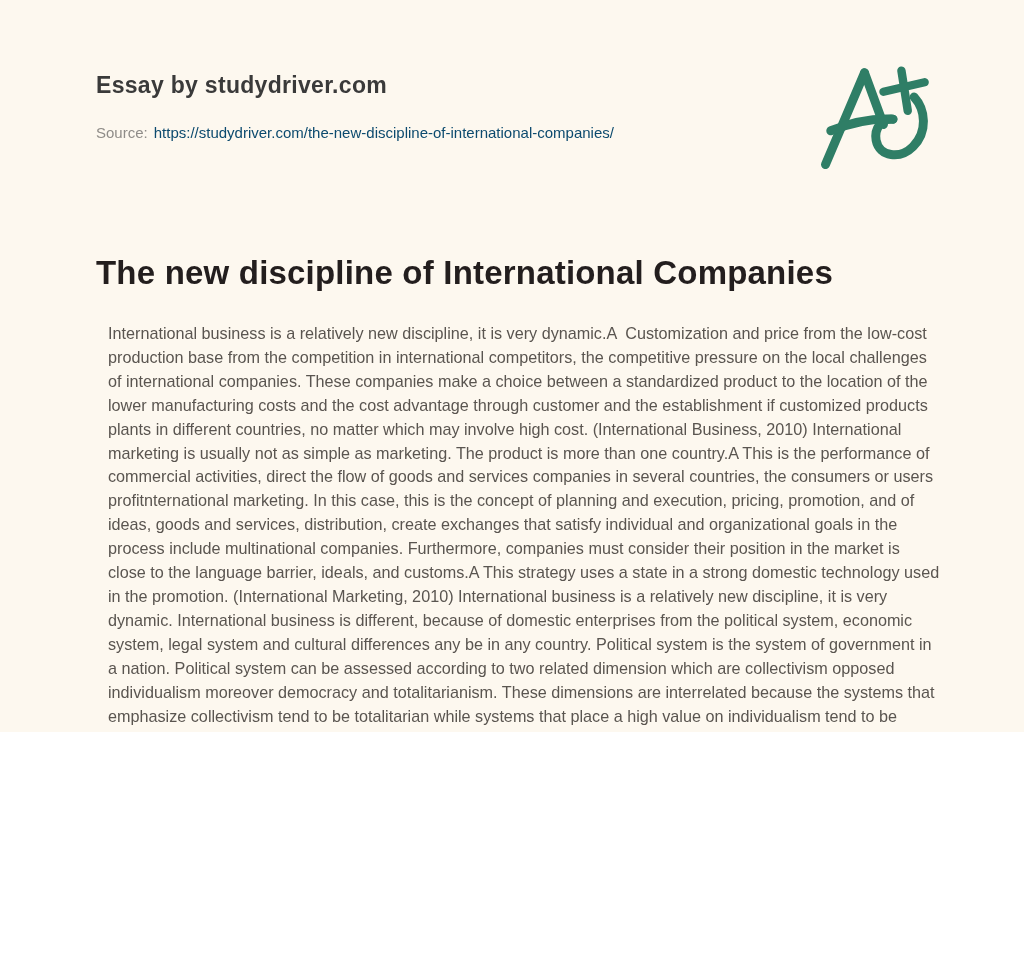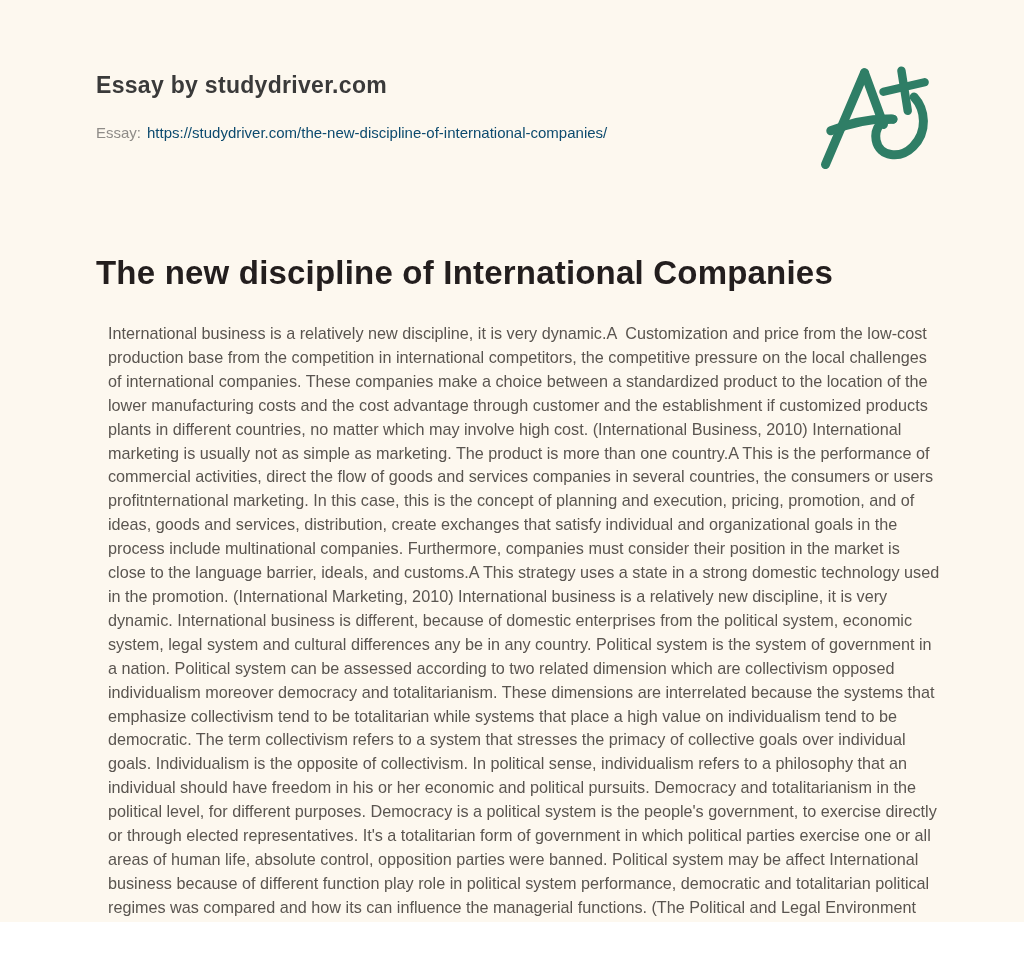--- a/index.html
+++ b/index.html
@@ -1,19 +1,19 @@
 <!DOCTYPE html>
 <html><head>
 <meta charset="utf-8">
 <style>
   html, body { margin: 0; padding: 0; }
   .page {
     position: relative;
     width: 1024px;
-    height: 922px;
+    height: 732px;
     background: #fdf8ef;
     font-family: "Liberation Sans", sans-serif;
     overflow: hidden;
   }
   .doc-header-title {
     position: absolute;
     left: 96px;
     top: 72px;
     margin: 0;
     font-size: 23px;
@@ -64,21 +64,21 @@
   }
 </style>
 </head>
 <body>
 
 <div class="page" style="background: rgb(253, 248, 239);">
 
   <h1 class="doc-header-title">Essay by studydriver.com</h1>
 
   <div class="source-row">
-    <span class="source-label">Essay:</span><a class="source-link" href="#" style="color: #0c4a6e;">https://studydriver.com/the-new-discipline-of-international-companies/</a>
+    <span class="source-label">Source:</span><a class="source-link" href="#" style="color: #0c4a6e;">https://studydriver.com/the-new-discipline-of-international-companies/</a>
   </div>
 
   <div class="logo">
     <svg viewBox="0 0 110 110" fill="none" xmlns="http://www.w3.org/2000/svg">
 
       <path d="M46 14 L9 101" stroke-width="8.5" stroke-linecap="round" stroke="#2f7e66"></path>
 
       <path d="M46 14 L64 63" stroke-width="8.5" stroke-linecap="round" stroke="#2f7e66"></path>
 
       <path d="M14 69 C34 61 56 57 73 58" stroke-width="8.5" stroke-linecap="round" stroke="#2f7e66"></path>

